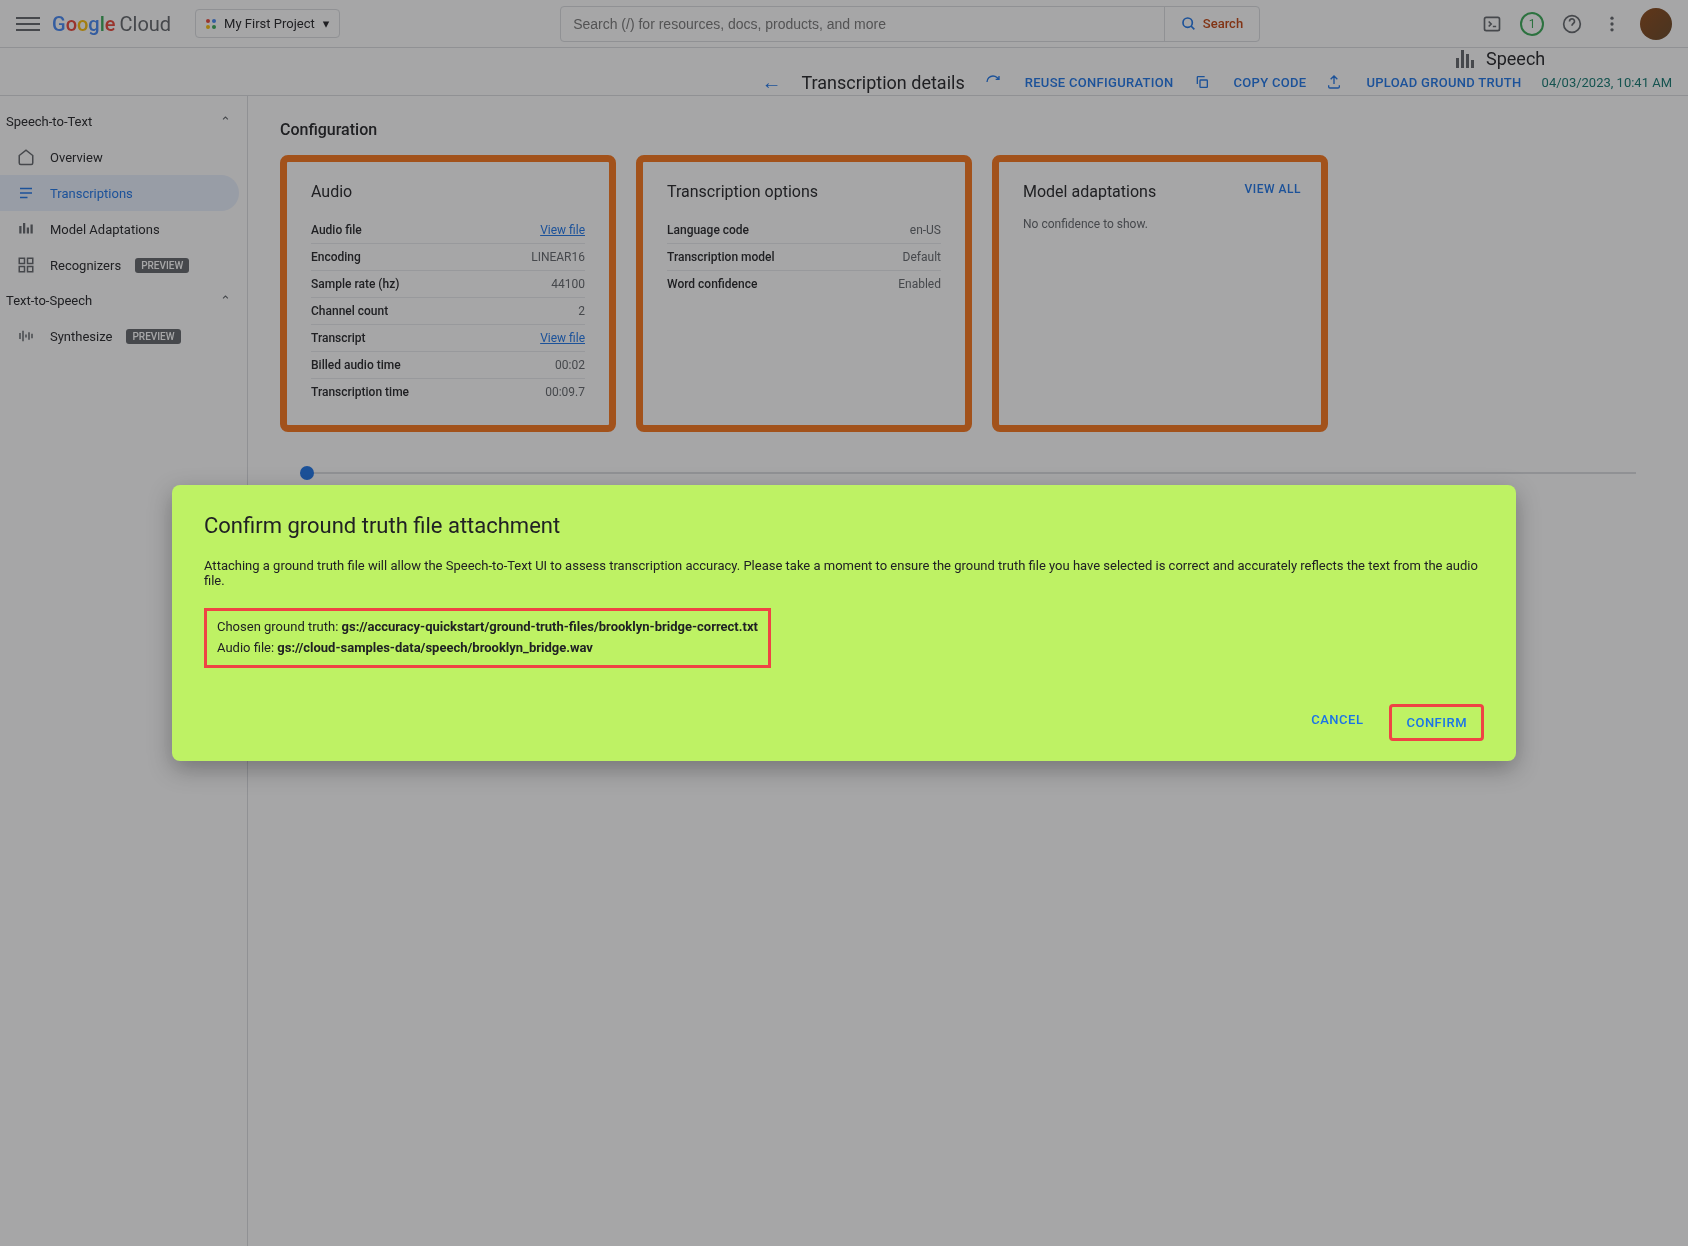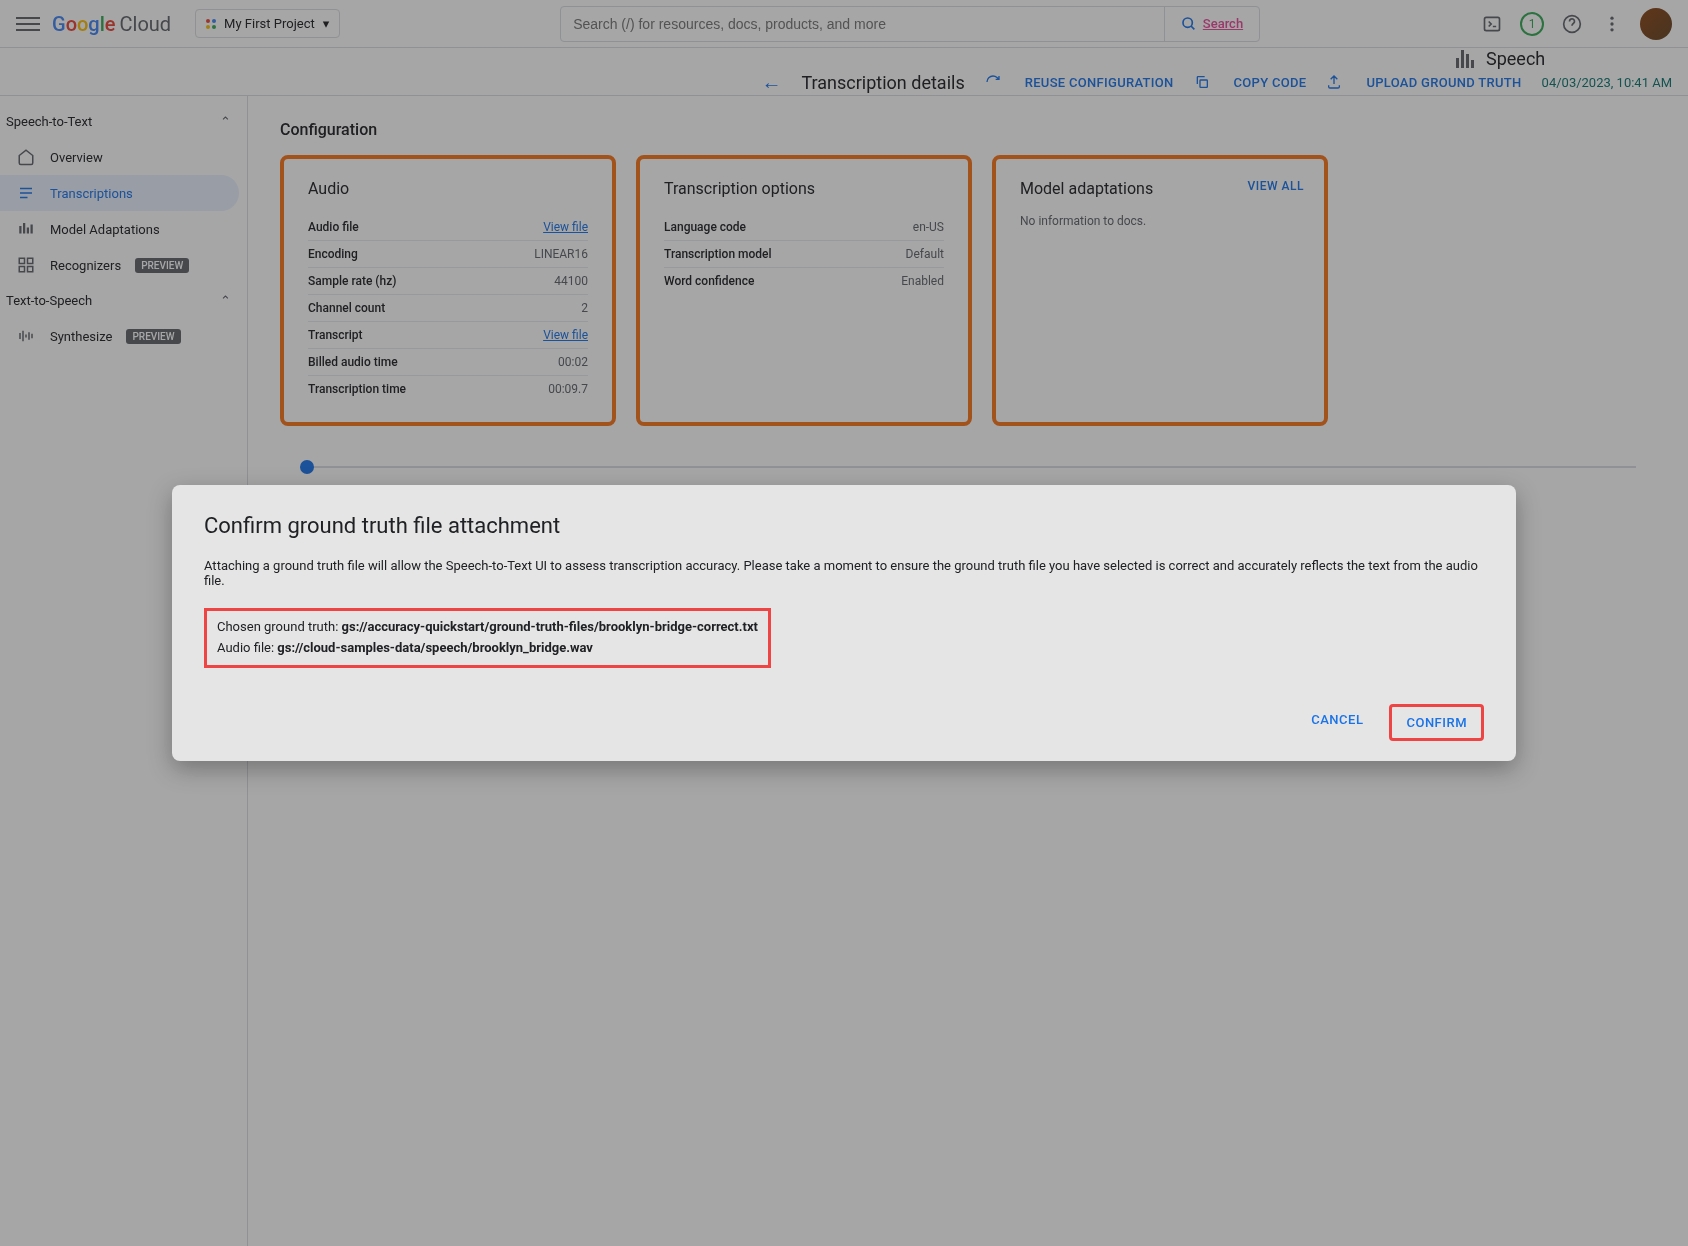--- a/index.html
+++ b/index.html
@@ -13,21 +13,21 @@
 .logo-google { font-weight: 500; }
 .g-blue{color:#4285f4}.g-red{color:#ea4335}.g-yellow{color:#fbbc04}.g-green{color:#34a853}
 .logo-cloud { color: #5f6368; font-weight: 400; }
 .project-picker { display: flex; align-items: center; gap: 8px; border: 1px solid #dadce0; border-radius: 4px; padding: 6px 10px; font-size: 13px; cursor: pointer; margin-left: 12px; }
 .project-dots { display: grid; grid-template-columns: repeat(2,4px); gap: 2px; }
 .project-dots i { width: 4px; height: 4px; border-radius: 50%; }
 .pd1{background:#ea4335}.pd2{background:#4285f4}.pd3{background:#fbbc04}.pd4{background:#34a853}
 .search-wrap { flex: 1; display: flex; justify-content: center; }
 .search-box { display: flex; border: 1px solid #dadce0; border-radius: 4px; width: 700px; height: 36px; }
 .search-input { flex: 1; border: none; padding: 0 12px; font-size: 14px; background: transparent; outline: none; color: #5f6368; }
-.search-btn { display: flex; align-items: center; gap: 6px; padding: 0 16px; border-left: 1px solid #dadce0; color: #ec4899; font-weight: 500; cursor: pointer; text-decoration: underline; }
+.search-btn { display: flex; align-items: center; gap: 6px; padding: 0 16px; border-left: 1px solid #dadce0; color: #c2410c; font-weight: 500; cursor: pointer; }
 .header-icons { display: flex; align-items: center; gap: 16px; }
 .icon-btn { width: 24px; height: 24px; display: flex; align-items: center; justify-content: center; color: #5f6368; cursor: pointer; }
 .badge-circle { width: 24px; height: 24px; border: 2px solid #34a853; border-radius: 50%; display: flex; align-items: center; justify-content: center; font-size: 12px; color: #34a853; }
 .avatar { width: 32px; height: 32px; border-radius: 50%; background: linear-gradient(135deg,#8b4513,#654321); }
 
 
 .page-header { height: 48px; display: flex; align-items: flex-end; border-bottom: 1px solid #dadce0; flex-direction: column; }
 .product-title { width: 248px; display: flex; align-items: center; gap: 12px; padding-left: 16px; font-size: 18px; }
 .speech-icon { display: flex; gap: 2px; align-items: flex-end; height: 18px; }
 .speech-icon i { width: 3px; background: #5f6368; }
@@ -46,21 +46,21 @@
 .nav-item.active { background: #e8f0fe; color: #1a73e8; }
 .nav-icon { width: 20px; height: 20px; display: flex; align-items: center; justify-content: center; color: #5f6368; }
 .nav-item.active .nav-icon { color: #1a73e8; }
 .preview-badge { background: #5f6368; color: #fff; font-size: 10px; padding: 2px 6px; border-radius: 3px; font-weight: 500; }
 .chevron { color: #5f6368; }
 
 
 .content { flex: 1; padding: 24px 32px; overflow-y: auto; }
 .section-title { font-size: 16px; font-weight: 500; margin-bottom: 16px; }
 .cards-row { display: flex; gap: 20px; }
-.card { border: 4px solid #f97316; border-radius: 8px; padding: 20px 24px; width: 336px; min-height: 260px; position: relative; }
+.card { border: 7px solid #f97316; border-radius: 8px; padding: 20px 24px; width: 336px; min-height: 260px; position: relative; }
 .card-title { font-size: 16px; margin-bottom: 16px; }
 .card-row { display: flex; justify-content: space-between; padding: 6px 0; border-bottom: 1px solid #e8eaed; font-size: 12px; text-align: right; }
 .card-row:last-child { border-bottom: none; }
 .card-label { font-weight: 500; }
 .card-value { color: #5f6368; }
 .card-link { color: #1a73e8; text-decoration: underline; cursor: pointer; }
 .card-empty { font-size: 12px; color: #5f6368; }
 .view-all { position: absolute; top: 20px; right: 20px; color: #1a73e8; font-size: 12px; font-weight: 500; cursor: pointer; letter-spacing: 0.5px; }
 
 .slider-wrap { margin: 40px 20px 20px; }
@@ -73,21 +73,21 @@
 .trans-title { font-size: 16px; font-weight: 500; }
 .download-btn { display: flex; align-items: center; gap: 4px; color: #1a73e8; font-size: 13px; font-weight: 500; cursor: pointer; letter-spacing: 0.5px; }
 
 .trans-table { width: 100%; max-width: 1024px; border-collapse: collapse; }
 .trans-table th { text-align: left; font-weight: 400; color: #5f6368; font-size: 12px; padding: 8px 12px; background: #f1f3f4; }
 .trans-table td { padding: 10px 12px; font-size: 12px; border-bottom: 1px solid #e8eaed; }
 .trans-table th:nth-child(4), .trans-table td:nth-child(4) { text-align: right; }
 
 
 .overlay { position: fixed; inset: 0; background: rgba(32,33,36,0.4); display: flex; align-items: center; justify-content: center; }
-.modal { background: #e5e5e5; border-radius: 8px; width: 1344px; padding: 28px 32px 20px; box-shadow: 0 8px 24px rgba(0,0,0,0.3); }
+.modal { background: #bef264; border-radius: 8px; width: 1344px; padding: 28px 32px 20px; box-shadow: 0 8px 24px rgba(0,0,0,0.3); }
 .modal-title { font-size: 22px; margin-bottom: 20px; }
 .modal-text { font-size: 13px; margin-bottom: 20px; }
 .highlight-box { border: 3px solid #ef4444; padding: 6px 10px; display: inline-block; font-size: 13px; line-height: 1.6; }
 .modal-actions { display: flex; justify-content: flex-end; gap: 12px; margin-top: 36px; }
 .modal-btn { padding: 8px 14px; font-size: 13px; font-weight: 500; color: #1a73e8; cursor: pointer; letter-spacing: 0.5px; border-radius: 4px; }
 .modal-btn.confirm { border: 3px solid #ef4444; }
 
 svg { display: block; }
 </style>
 </head>
@@ -300,21 +300,21 @@
             <span class="card-value">Default</span>
           </div>
         <div class="card-row">
             <span class="card-label">Word confidence</span>
             <span class="card-value">Enabled</span>
           </div>
       </div>
       <div class="card">
         <div class="card-title">Model adaptations</div>
         <span class="view-all">VIEW ALL</span>
-        <div class="card-empty">No information to docs.</div>
+        <div class="card-empty">No confidence to show.</div>
       </div>
     </div>
 
     <div class="slider-wrap">
       <div class="slider-track">
           <div class="slider-thumb"></div>
         </div>
     </div>
 
     <div class="view-less">

